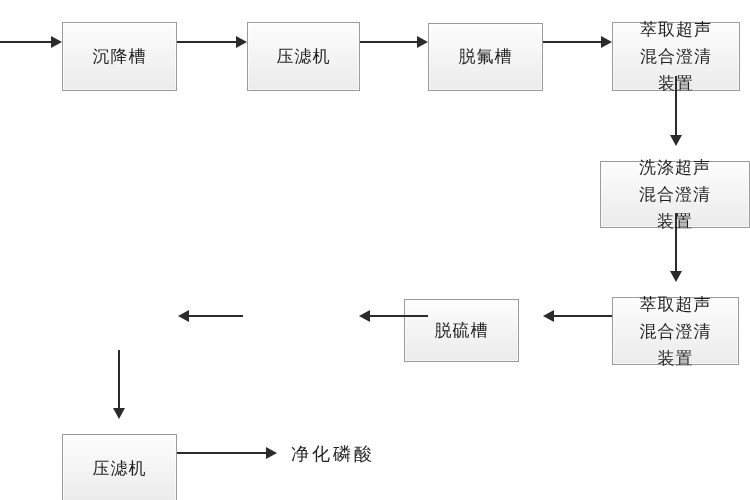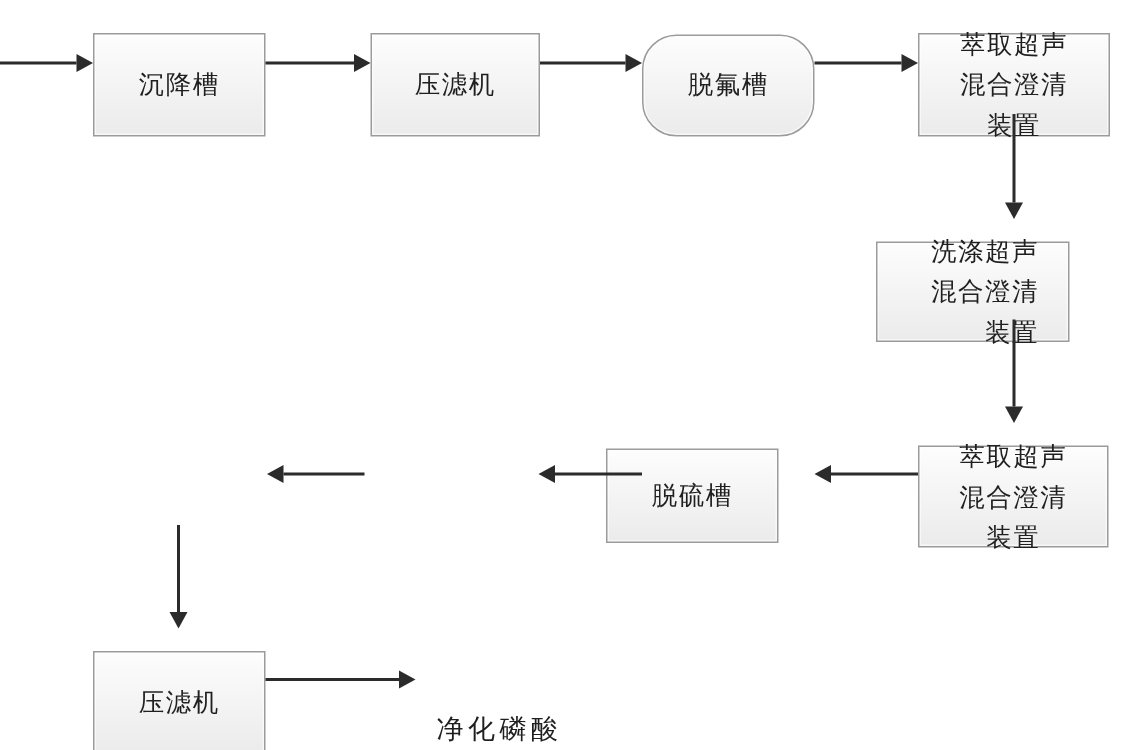--- a/index.html
+++ b/index.html
@@ -48,47 +48,47 @@
 <div id="canvas">
 
   <div class="node" style="left:62px; top:7px; width:115px; height:69px;">
     <span class="lbl">沉降槽</span>
   </div>
 
   <div class="node" style="left:247px; top:7px; width:113px; height:69px;">
     <span class="lbl">压滤机</span>
   </div>
 
-  <div class="node" style="left:428px; top:8px; width:115px; height:68px;border-radius:23px;">
+  <div class="node" style="left:428px; top:8px; width:115px; height:68px;">
     <span class="lbl">脱氟槽</span>
   </div>
 
   <div class="node two-line" style="left:612px; top:7px; width:128px; height:69px;">
     <span class="lbl">萃取超声混合澄清装置</span>
   </div>
 
-  <div class="node two-line" style="left:584px; top:146px; width:129px; height:67px;text-align:right;">
+  <div class="node two-line" style="left:600px; top:146px; width:150px; height:67px;">
     <span class="lbl">洗涤超声混合澄清装置</span>
   </div>
 
   <div class="node two-line" style="left:612px; top:282px; width:127px; height:68px;">
     <span class="lbl">萃取超声混合澄清装置</span>
   </div>
 
   <div class="node" style="left:404px; top:284px; width:115px; height:63px;">
     <span class="lbl">脱硫槽</span>
   </div>
 
 
 
   <div class="node" style="left:62px; top:419px; width:115px; height:69px;">
     <span class="lbl">压滤机</span>
   </div>
 
-  <div class="out-label" style="left:291px; top:442px;margin-top:32px;">净化磷酸</div>
+  <div class="out-label" style="left:291px; top:442px;">净化磷酸</div>
 
   <div>
     <div class="hline" style="left:0; top:41px; width:51px;"></div>
     <div class="ah ah-right" style="left:51px; top:36px;"></div>
   </div>
 
   <div>
     <div class="hline" style="left:177px; top:41px; width:59px;"></div>
     <div class="ah ah-right" style="left:236px; top:36px;"></div>
   </div>

